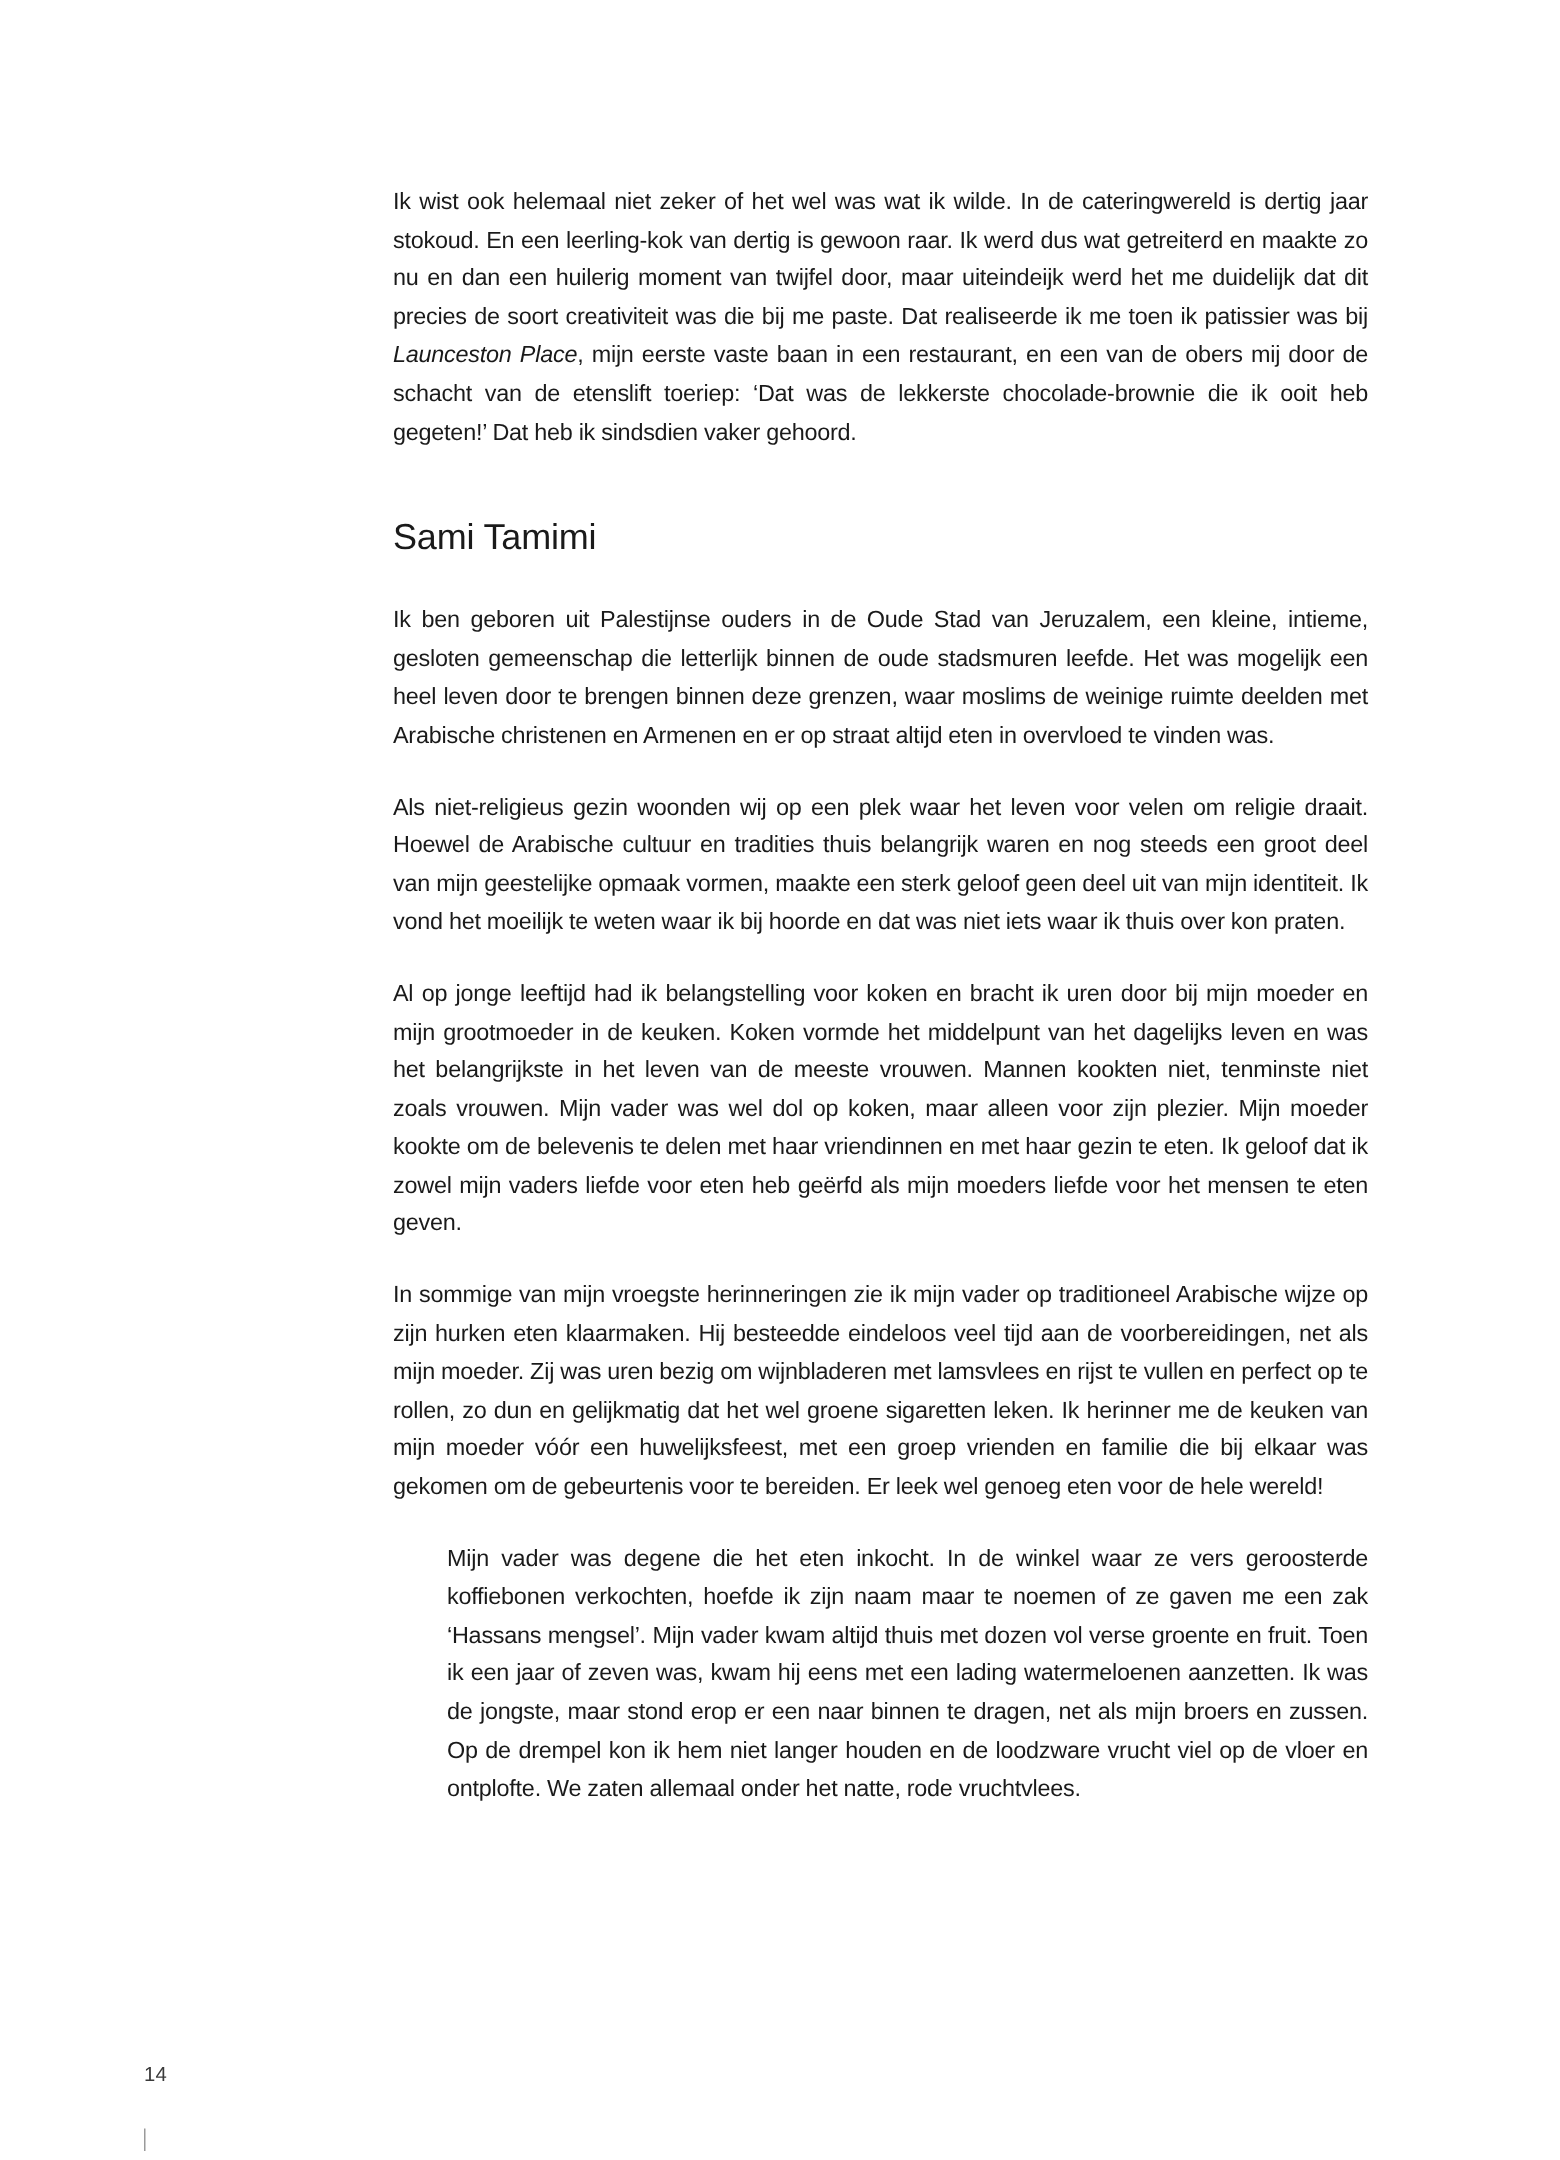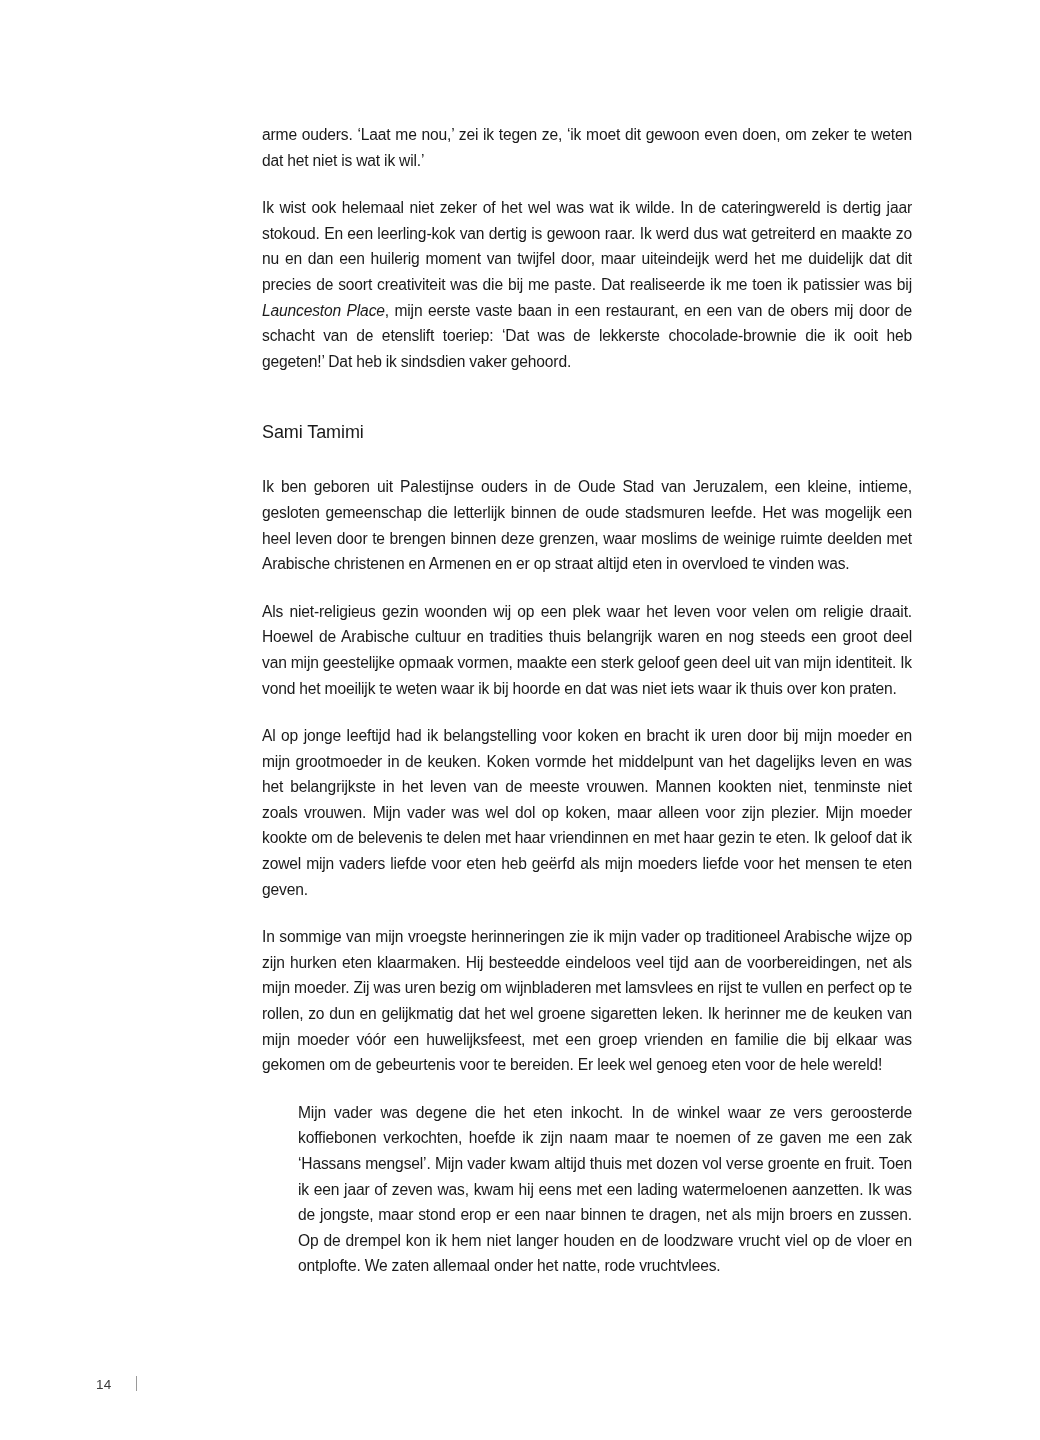--- a/index.html
+++ b/index.html
@@ -43,39 +43,40 @@
   }
 
   p.para:last-child {
     margin-bottom: 0;
     margin-left: 36px;
   }
 
   h2.section-heading {
     margin: 0;
     padding: 0;
-    font-size: 18px;
+    font-size: 24px;
     line-height: 28px;
     font-weight: 400;
     letter-spacing: -0.005em;
     color: #1a1a1a;
   }
 
   .heading-block {
     margin-top: 44px;
     margin-bottom: 28px;
   }
 
   .footer {
     position: absolute;
     left: 96px;
     top: 1374px;
     display: flex;
     align-items: baseline;
     gap: 25px;
+    flex-direction: column;
   }
 
   .folio {
     font-size: 13.5px;
     line-height: 18px;
     color: #3a3a3a;
     letter-spacing: 0.01em;
   }
 
   .folio-rule {
@@ -90,21 +91,20 @@
   em.title-italic {
   }
 </style>
 </head>
 <body>
 
 <div class="page">
 
   <div class="content">
 
-    <p class="para">arme ouders. ‘Laat me nou,’ zei ik tegen ze, ‘ik moet dit gewoon even doen, om zeker te weten dat het niet is wat ik wil.’</p>
 
     <p class="para"><span>Ik wist ook helemaal niet zeker of het wel was wat ik wilde. In de cateringwereld is dertig jaar stokoud. En een leerling-kok van dertig is gewoon raar. Ik werd dus wat getreiterd en maakte zo nu en dan een huilerig moment van twijfel door, maar uiteindeijk werd het me duidelijk dat dit precies de soort creativiteit was die bij me paste. Dat realiseerde ik me toen ik patissier was bij </span><em class="title-italic">Launceston Place</em><span>, mijn eerste vaste baan in een restaurant, en een van de obers mij door de schacht van de etenslift toeriep: ‘Dat was de lekkerste chocolade-brownie die ik ooit heb gegeten!’ Dat heb ik sindsdien vaker gehoord.</span></p>
 
     <div class="heading-block">
       <h2 class="section-heading">Sami Tamimi</h2>
     </div>
 
     <p class="para">Ik ben geboren uit Palestijnse ouders in de Oude Stad van Jeruzalem, een kleine, intieme, gesloten gemeenschap die letterlijk binnen de oude stadsmuren leefde. Het was mogelijk een heel leven door te brengen binnen deze grenzen, waar moslims de weinige ruimte deelden met Arabische christenen en Armenen en er op straat altijd eten in overvloed te vinden was.</p>
 
     <p class="para">Als niet-religieus gezin woonden wij op een plek waar het leven voor velen om religie draait. Hoewel de Arabische cultuur en tradities thuis belangrijk waren en nog steeds een groot deel van mijn geestelijke opmaak vormen, maakte een sterk geloof geen deel uit van mijn identiteit. Ik vond het moeilijk te weten waar ik bij hoorde en dat was niet iets waar ik thuis over kon praten.</p>

